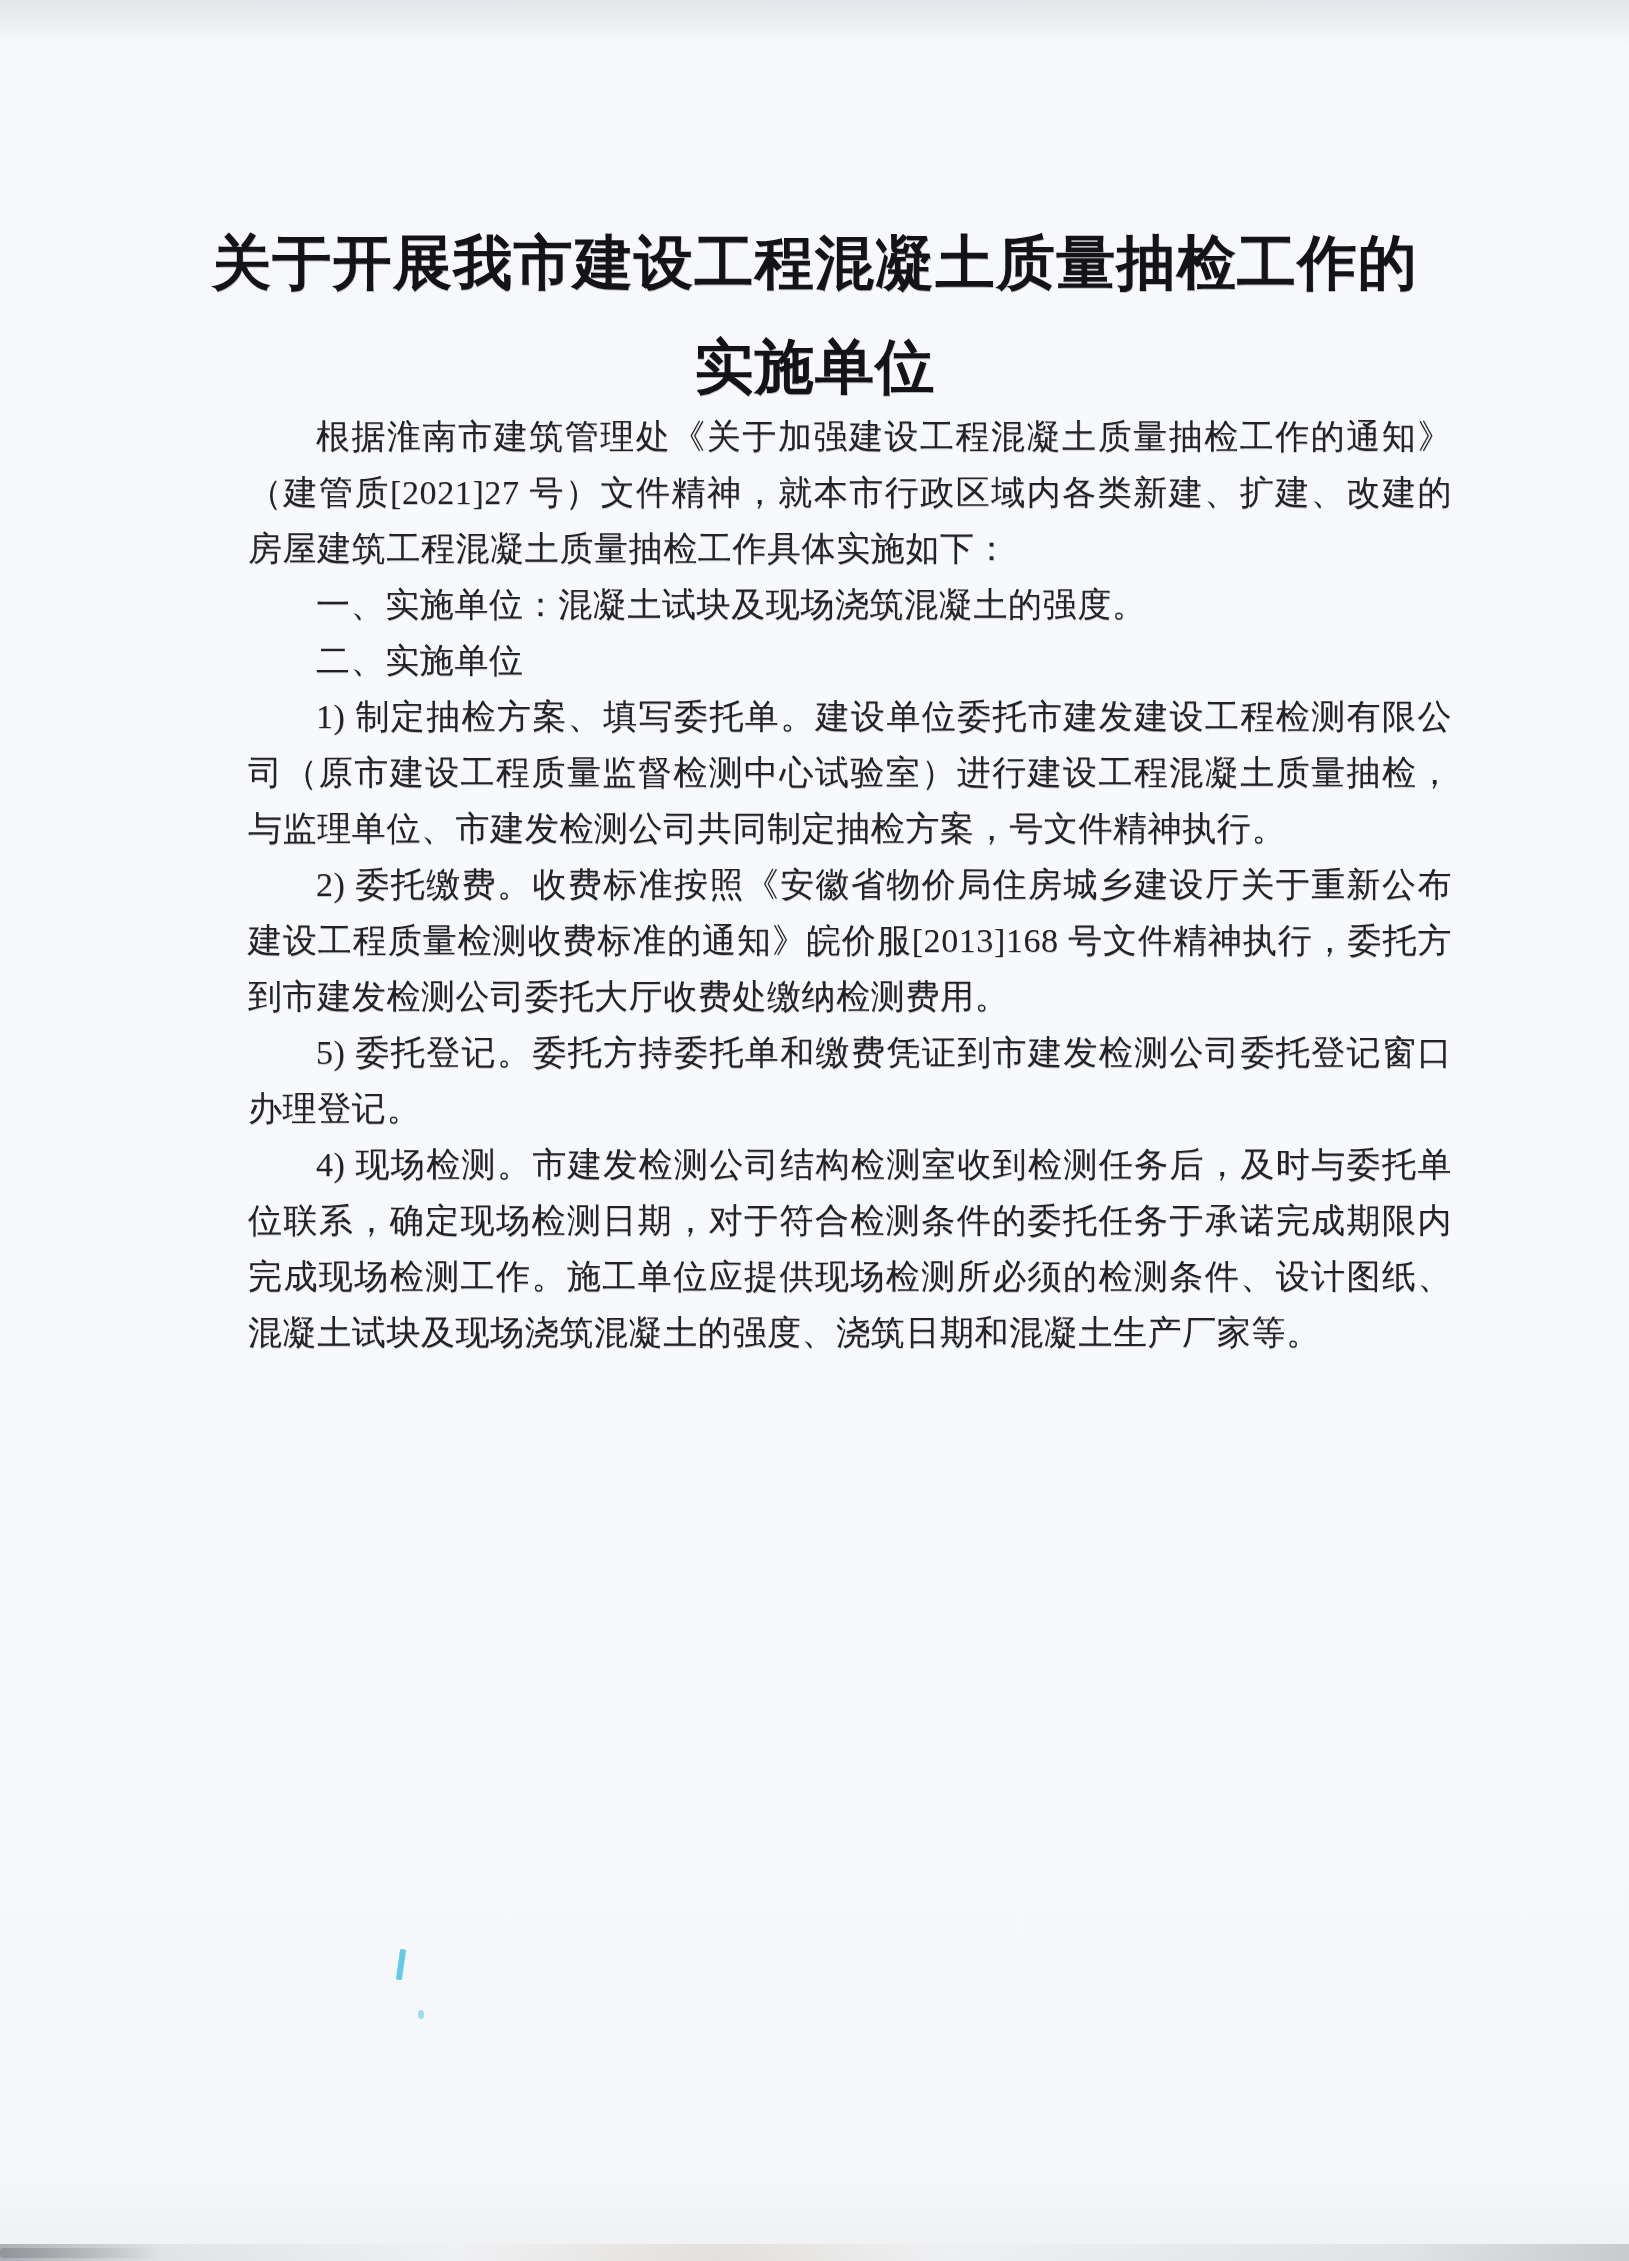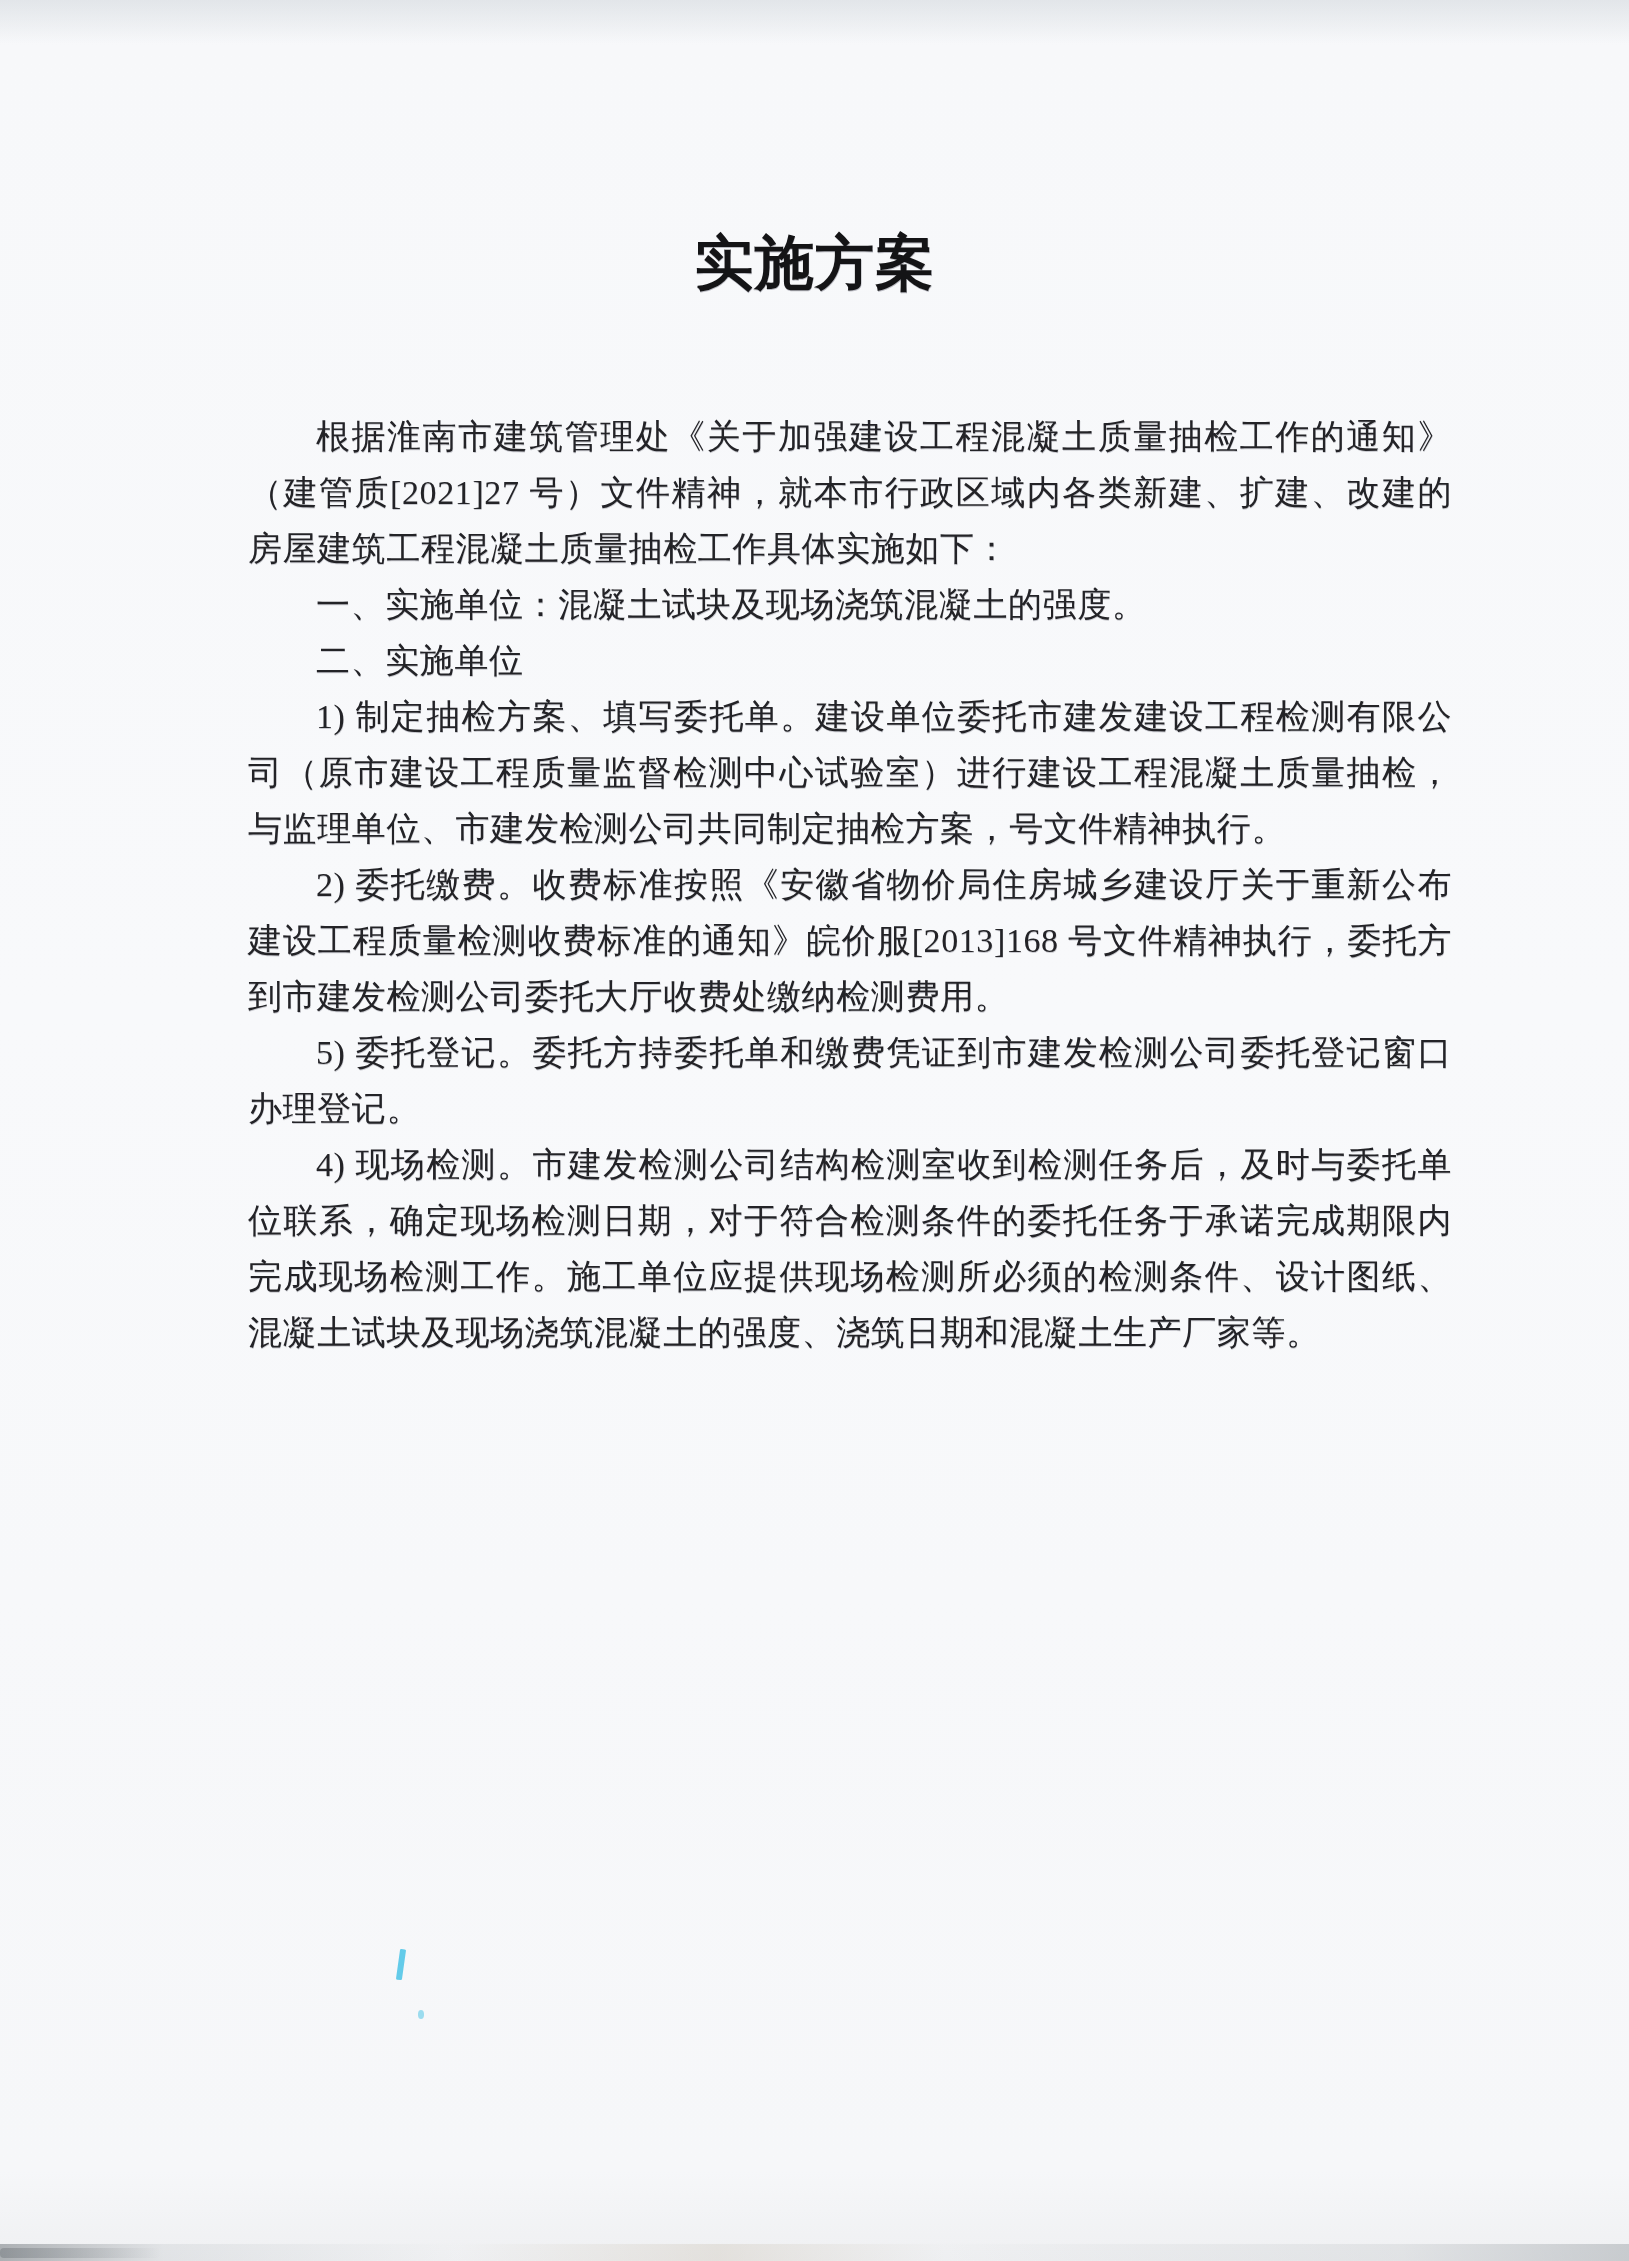--- a/index.html
+++ b/index.html
@@ -77,21 +77,22 @@
     border-radius: 3.9px;
   }
 </style>
 </head>
 <body>
 
 <div class="sheet">
   <div class="scan-top-edge"></div>
 
   <h1 class="doc-title">
-    <span class="title-line">实施方案</span>
+    <span class="title-line">关于开展我市建设工程混凝土质量抽检工作的</span>
+    <span class="title-line">实施单位</span>
   </h1>
 
   <div class="doc-body" id="doc-body">
       <p class="para"><span class="run">根据淮南市建筑管理处《关于加强建设工程混凝土质量抽检工作的通知》（建管质[2021]27 号）文件精神，就本市行政区域内各类新建、扩建、改建的房屋建筑工程混凝土质量抽检工作具体实施如下：</span></p>
       <p class="para"><span class="run bold">一、实施单位：</span><span class="run">混凝土试块及现场浇筑混凝土的强度。</span></p>
       <p class="para"><span class="run bold">二、实施单位</span></p>
       <p class="para"><span class="run bold">1) 制定抽检方案、填写委托单。</span><span class="run">建设单位委托市建发建设工程检测有限公司（原市建设工程质量监督检测中心试验室）进行建设工程混凝土质量抽检，与监理单位、市建发检测公司共同制定抽检方案，号文件精神执行。</span></p>
       <p class="para"><span class="run bold">2) 委托缴费。</span><span class="run">收费标准按照《安徽省物价局住房城乡建设厅关于重新公布建设工程质量检测收费标准的通知》皖价服[2013]168 号文件精神执行，委托方到市建发检测公司委托大厅收费处缴纳检测费用。</span></p>
       <p class="para"><span class="run bold">5) 委托登记。</span><span class="run">委托方持委托单和缴费凭证到市建发检测公司委托登记窗口办理登记。</span></p>
       <p class="para"><span class="run bold">4) 现场检测。</span><span class="run">市建发检测公司结构检测室收到检测任务后，及时与委托单位联系，确定现场检测日期，对于符合检测条件的委托任务于承诺完成期限内完成现场检测工作。施工单位应提供现场检测所必须的检测条件、设计图纸、混凝土试块及现场浇筑混凝土的强度、浇筑日期和混凝土生产厂家等。</span></p>

